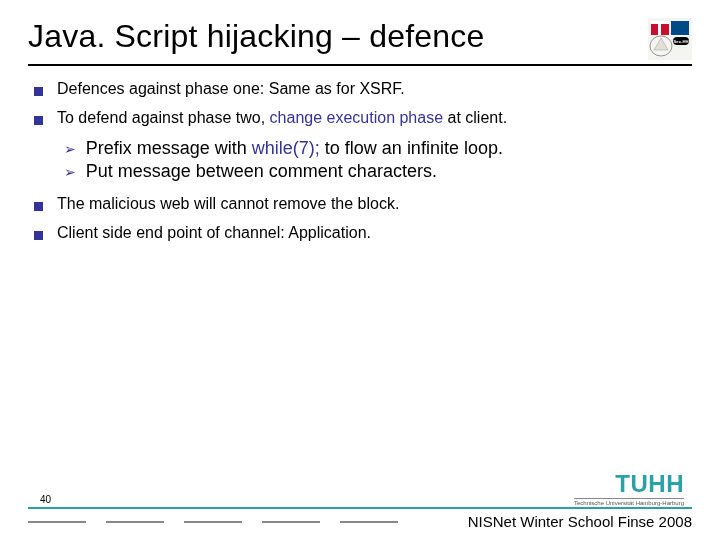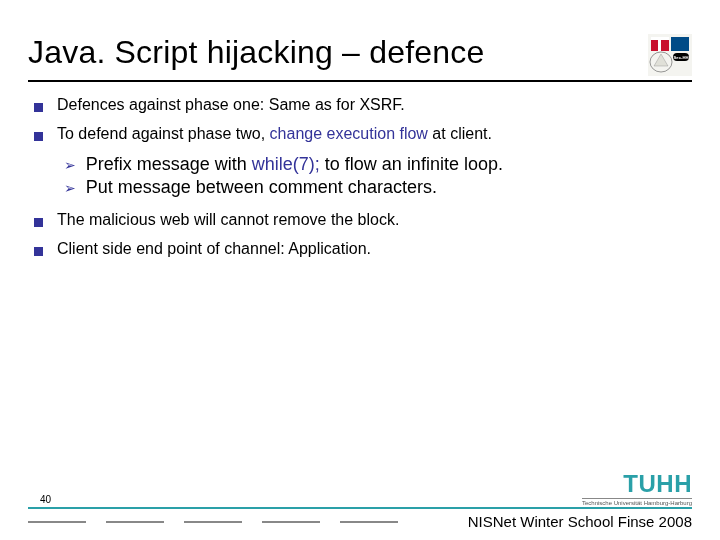--- a/index.html
+++ b/index.html
@@ -6,21 +6,21 @@
   body {
     width: 720px;
     height: 540px;
     background: #fff;
     font-family: Arial, Helvetica, sans-serif;
     color: #000;
     position: relative;
     overflow: hidden;
   }
   .slide {
-    padding: 34px 28px 0 28px;
+    padding: 18px 28px 0 28px;
   }
   .title-row {
     display: flex;
     align-items: flex-start;
     justify-content: space-between;
     margin-bottom: 4px;
   }
   .title {
     font-size: 32px;
     font-weight: 400;
@@ -124,21 +124,21 @@
     border-top: 1px solid #888;
     margin-top: 2px;
     padding-top: 1px;
   }
   .event {
     font-size: 15px;
     margin-top: 2px;
   }
   .logo-tuhh-wrap {
     position: absolute;
-    right: 28px;
+    right: 36px;
     bottom: 34px;
     text-align: right;
   }
 </style>
 </head>
 <body>
 
 <div class="slide">
   <div class="title-row">
     <div class="title">Java. Script hijacking – defence</div>
@@ -163,21 +163,21 @@
     <div class="bullet-item">
       <div class="sq-bullet"></div>
       <div class="bullet-text">
         <span>Defences against phase one: Same as for XSRF.</span><span class="accent"></span><span></span>
       </div>
     </div>
 
     <div class="bullet-item">
       <div class="sq-bullet"></div>
       <div class="bullet-text">
-        <span>To defend against phase two, </span><span class="accent">change execution flow</span><span> at client.</span>
+        <span>To defend against phase two, </span><span class="accent">change execution phase</span><span> at client.</span>
       </div>
     </div>
 
 
     <div class="sub-list">
       <div class="sub-item">
         <div class="arrow-bullet">➢</div>
         <div class="sub-text">
           <span>Prefix message with </span><span class="accent">while(7);</span><span> to flow an infinite loop.</span>
         </div>

